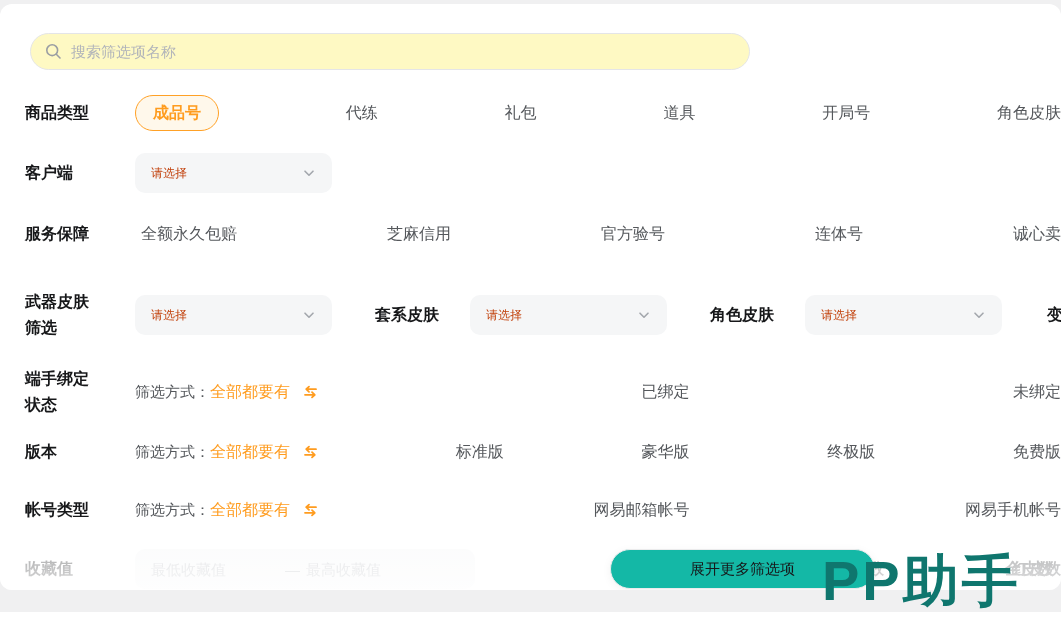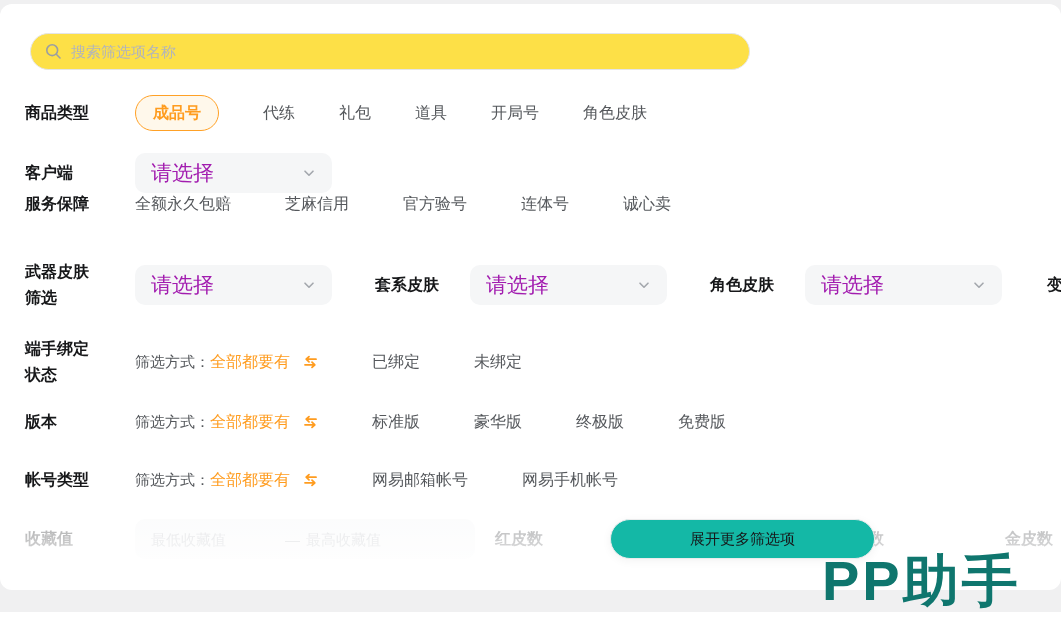--- a/index.html
+++ b/index.html
@@ -6,52 +6,52 @@
   html,body { width:1061px; height:639px; overflow:hidden; }
   body { background:#f0f0f1; font-family:"Liberation Sans","DejaVu Sans",sans-serif; position:relative; }
 
   .panel { position:absolute; top:4px; left:0; width:1061px; height:586px;
            background:#ffffff; border-radius:12px; padding:0 0 0 25px; overflow:hidden; }
   .bottom-strip { position:absolute; top:612px; left:0; width:1061px; height:27px; background:#ffffff; }
 
   
   .search-box { margin-top:29px; margin-left:5px; width:720px; height:37px;
                 border:1px solid #e4e5e7; border-radius:19px; display:flex; align-items:center;
-                padding:0 14px; gap:9px; background:#fde047; }
+                padding:0 14px; gap:9px; background:#fef9c3; }
   .search-box svg { flex:0 0 auto; }
   .search-input { border:none; outline:none; flex:1; font-size:15px; color:#333;
                   font-family:inherit; background:transparent; }
   .search-input::placeholder { color:#b2b5ba; }
 
   
   .row { display:flex; align-items:center; }
   .row-label { width:72px; flex:0 0 72px; margin-right:38px; font-size:16px; font-weight:bold;
                color:#17181a; line-height:26px; }
-  .row-content { display:flex; align-items:center; gap:54px; flex:1; min-width:0; }
+  .row-content { display:flex; align-items:center; gap:54px; flex:1; min-width:0;justify-content:space-between; }
   .opt { font-size:16px; color:#55585c; white-space:nowrap; cursor:pointer; }
   .pill { height:36px; padding:0 17px; border:1.5px solid #ffa126; border-radius:18px;
           background:#fff8eb; color:#ff9c1f; font-size:16px; font-weight:bold;
           display:flex; align-items:center; cursor:pointer; }
 
   .row-1 { margin-top:25px; height:36px; }
   .row-1 .row-content { gap:44px; }
   .row-2 { margin-top:22px; height:40px; }
-  .row-3 { height:22px; }
+  .row-3 { margin-top:30px; height:22px;gap:6px; }
   .row-4 { margin-top:50px; height:40px; }
   .row-4 .row-content { gap:0; }
   .row-5 { margin-top:31px; height:52px; }
   .row-6 { margin-top:23px; height:22px; }
   .row-7 { margin-top:36px; height:22px; }
   .row-8 { margin-top:28px; height:40px; position:relative; }
 
   
   .dropdown { width:197px; height:40px; background:#f5f6f7; border-radius:10px;
               display:flex; align-items:center; justify-content:space-between;
               padding:0 16px; cursor:pointer; flex:0 0 auto; }
-  .dd-text { font-size:21px; color:#a21caf; }
+  .dd-text { font-size:12px; color:#c2410c; }
 
   .inline-label { font-size:16px; font-weight:bold; color:#17181a; white-space:nowrap; flex:0 0 auto; }
   .ml43 { margin-left:43px; } .ml31 { margin-left:31px; } .ml45 { margin-left:45px; }
 
   
   .mode-wrap { display:flex; align-items:center; white-space:nowrap; }
   .mode-label { font-size:15px; color:#55585c; }
   .mode-value { display:flex; align-items:center; gap:13px; color:#ff9c1f; font-size:16px; cursor:pointer; }
 
   

